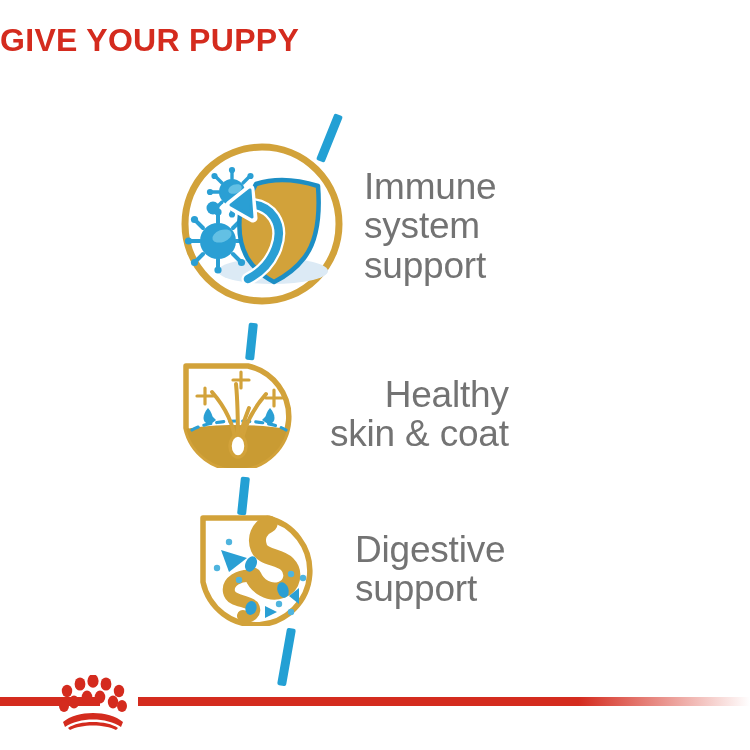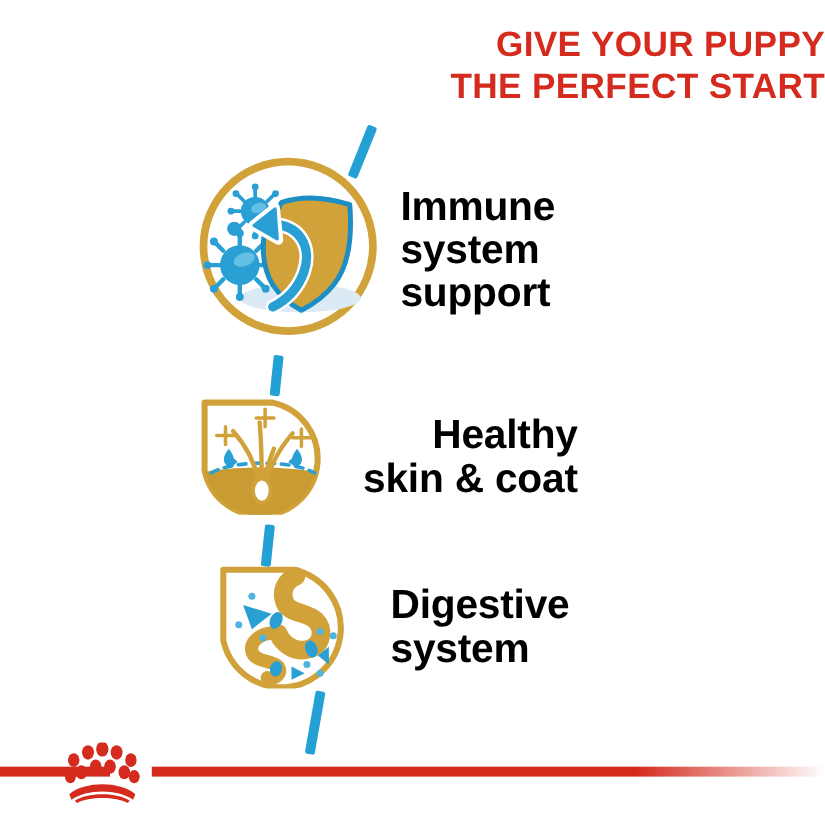--- a/index.html
+++ b/index.html
@@ -19,48 +19,47 @@
     height:750px;
     background:#ffffff;
   }
 
   
   .headline {
     position:absolute;
     top:22px;
     left:0;
     width:750px;
-    text-align:right;
+    text-align:left;
     color:#D42B1E;
     font-weight:bold;
     font-size:32px;
     line-height:1.18;
     letter-spacing:0.3px;
     font-family:"Liberation Sans", sans-serif;
-    padding-left:26px;
   }
   .headline .hl-line { display:block; white-space:nowrap; }
 
   
   .benefit {
     position:absolute;
     display:flex;
     align-items:center;
   }
 
   .benefit .icon-wrap {
     position:relative;
     flex:0 0 auto;
   }
 
   .benefit .label {
-    color:#000000;
+    color:#737373;
     font-size:37px;
     line-height:1.06;
-    font-weight:bold;
+    font-weight:normal;
     letter-spacing:-0.2px;
     white-space:pre-line;
     font-family:"Liberation Sans", sans-serif;
   }
 
   #benefit-0 { top:140px; left:178px; }
   #benefit-0 .label { margin-left:18px; }
 
   #benefit-1 { top:356px; left:178px; }
   #benefit-1 .label { margin-left:30px;text-align:right; }
@@ -104,21 +103,20 @@
     height:55px;
   }
 </style>
 </head>
 <body>
 
 <div id="page">
 
   <div class="headline">
     <span class="hl-line">GIVE YOUR PUPPY</span>
-    <span class="hl-line">THE PERFECT START</span>
   </div>
 
   <div class="connector" id="connector-0"></div>
   <div class="connector" id="connector-1"></div>
   <div class="connector" id="connector-2"></div>
   <div class="connector" id="connector-3"></div>
 
   <div class="benefit" id="benefit-0">
     <div class="icon-wrap">
       <svg width="168" height="168" viewBox="0 0 168 168">
@@ -256,21 +254,21 @@
           <circle cx="22" cy="60" r="3.2"></circle>
           <circle cx="96" cy="66" r="3.2"></circle>
           <circle cx="108" cy="70" r="3.2"></circle>
           <circle cx="84" cy="96" r="3.2"></circle>
           <circle cx="96" cy="104" r="3.2"></circle>
           <circle cx="44" cy="72" r="3.2"></circle>
         </g>
       </svg>
     </div>
     <div class="label">Digestive
-system</div>
+support</div>
   </div>
 
   <div class="footer-rule-left"></div>
   <div class="footer-rule-right"></div>
 
   <div class="crown">
     <svg width="76" height="55" viewBox="0 0 76 55">
       <g fill="#D42B1E">
 
         <ellipse cx="12" cy="16" rx="5.2" ry="6.2"></ellipse>

